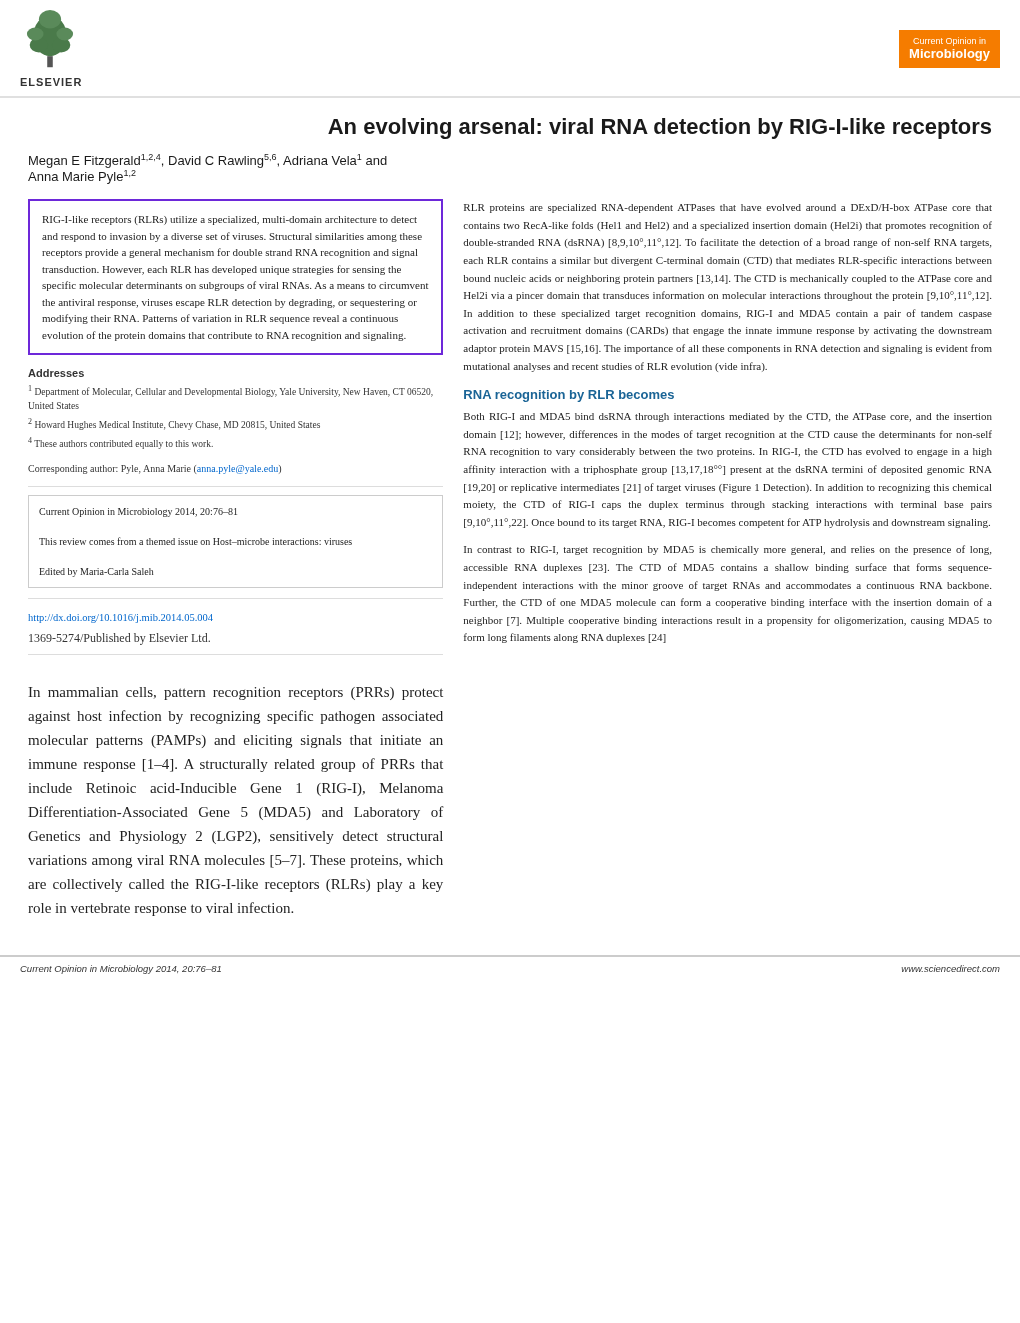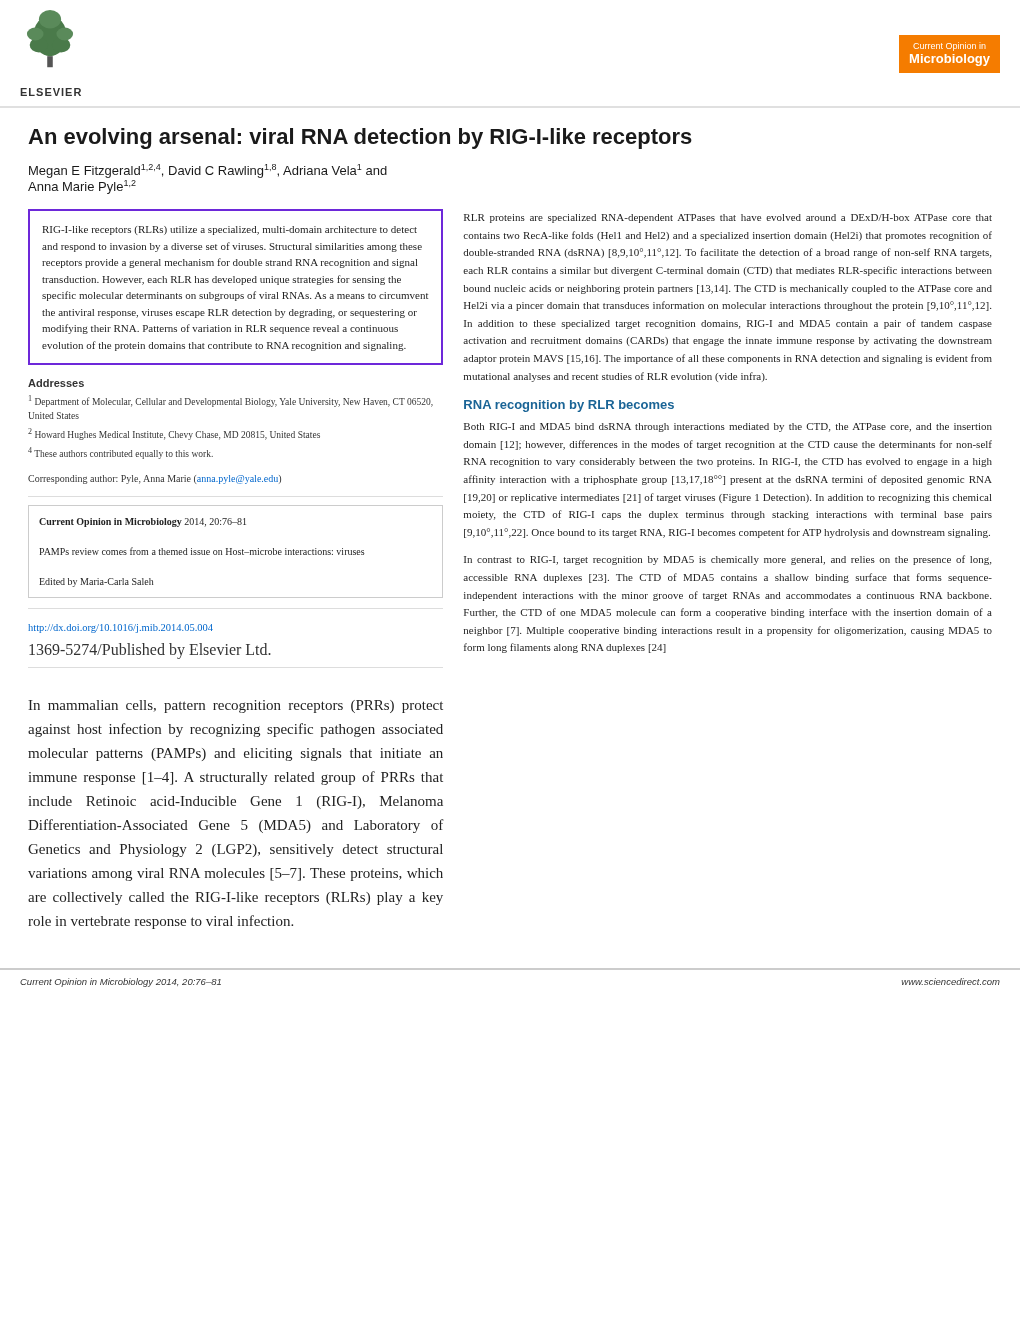--- a/index.html
+++ b/index.html
@@ -35,21 +35,21 @@
     .elsevier-tree {
       width: 60px;
       height: 60px;
     }
     .elsevier-text {
       font-family: Arial, sans-serif;
       font-size: 11px;
       color: #333;
       letter-spacing: 1px;
       font-weight: bold;
-      margin-top: 16px;
+      margin-top: 6px;
     }
     .header-center {
       text-align: center;
       flex: 1;
     }
     .available-online {
       font-family: Arial, sans-serif;
       font-size: 11px;
       color: #333;
       margin-bottom: 4px;
@@ -94,20 +94,21 @@
       padding: 15px 28px;
     }
     
     .article-title {
       font-size: 22px;
       font-weight: bold;
       color: #1a1a1a;
       margin-bottom: 10px;
       line-height: 1.3;
       font-family: Arial, sans-serif;
+      text-align: right;
     }
     .article-authors {
       font-size: 13px;
       color: #1a1a1a;
       margin-bottom: 15px;
       font-family: Arial, sans-serif;
     }
     .author-sup {
       font-size: 9px;
       vertical-align: super;
@@ -167,30 +168,30 @@
     
     .info-box {
       border: 1px solid #ccc;
       padding: 8px 10px;
       margin-bottom: 10px;
       font-size: 10px;
       line-height: 1.5;
       color: #222;
     }
     .info-box-bold {
-      font-weight: bold;
+      font-weight: normal;
     }
     
     .doi-link {
       color: #0066cc;
       text-decoration: none;
       font-size: 10.5px;
     }
     .issn-text {
-      font-size: 16px;
+      font-size: 12px;
       color: #333;
       margin-top: 4px;
     }
     
     .intro-section {
       margin-top: 25px;
       font-size: 15px;
       line-height: 1.6;
       color: #222;
       text-align: justify;
@@ -260,21 +261,21 @@
       <div class="journal-badge">
         <span class="journal-badge-top">Current Opinion in</span>
         <div class="journal-badge-title">Microbiology</div>
       </div>
     </div>
   </div>
 
   <div class="article-content">
     <div class="article-title">An evolving arsenal: viral RNA detection by RIG-I-like receptors</div>
     <div class="article-authors">
-      Megan E Fitzgerald<sup class="author-sup">1,2,4</sup>, David C Rawling<sup class="author-sup">1,8</sup>, Adriana Vela<sup class="author-sup">1</sup> and<br>
+      Megan E Fitzgerald<sup class="author-sup">1,2,4</sup>, David C Rawling<sup class="author-sup">5,6</sup>, Adriana Vela<sup class="author-sup">1</sup> and<br>
       Anna Marie Pyle<sup class="author-sup">1,2</sup>
     </div>
 
     <div class="two-col">
 
       <div class="col-left">
 
         <div class="abstract-box">
           <span>RIG-I-like receptors (RLRs) utilize a specialized, multi-domain architecture to detect and respond to invasion by a diverse set of viruses. Structural similarities among these receptors provide a general mechanism for double strand RNA recognition and signal transduction. However, each RLR has developed unique strategies for sensing the specific molecular determinants on subgroups of viral RNAs. As a means to circumvent the antiviral response, viruses escape RLR detection by degrading, or sequestering or modifying their RNA. Patterns of variation in RLR sequence reveal a continuous evolution of the protein domains that contribute to RNA recognition and signaling.</span>
         </div>
@@ -289,21 +290,21 @@
         <div class="corresponding">
           <span>Corresponding author: Pyle, Anna Marie (</span><a href="mailto:anna.pyle@yale.edu" class="text-link">anna.pyle@yale.edu</a><span>)</span>
         </div>
 
         <hr class="divider-line">
 
         <div class="info-box">
           <span class="info-box-bold">Current Opinion in Microbiology</span>
           <span> 2014, 20:76–81</span>
           <br><br>
-          <span>PAMPs review comes from a themed issue on Host–microbe interactions: viruses</span>
+          <span>This review comes from a themed issue on Host–microbe interactions: viruses</span>
           <br><br>
           <span>Edited by Maria-Carla Saleh</span>
         </div>
 
         <hr class="divider-line">
 
         <div style="margin-bottom:6px;">
           <a href="#" class="doi-link">http://dx.doi.org/10.1016/j.mib.2014.05.004</a>
         </div>
         <div class="issn-text">1369-5274/Published by Elsevier Ltd.</div>

